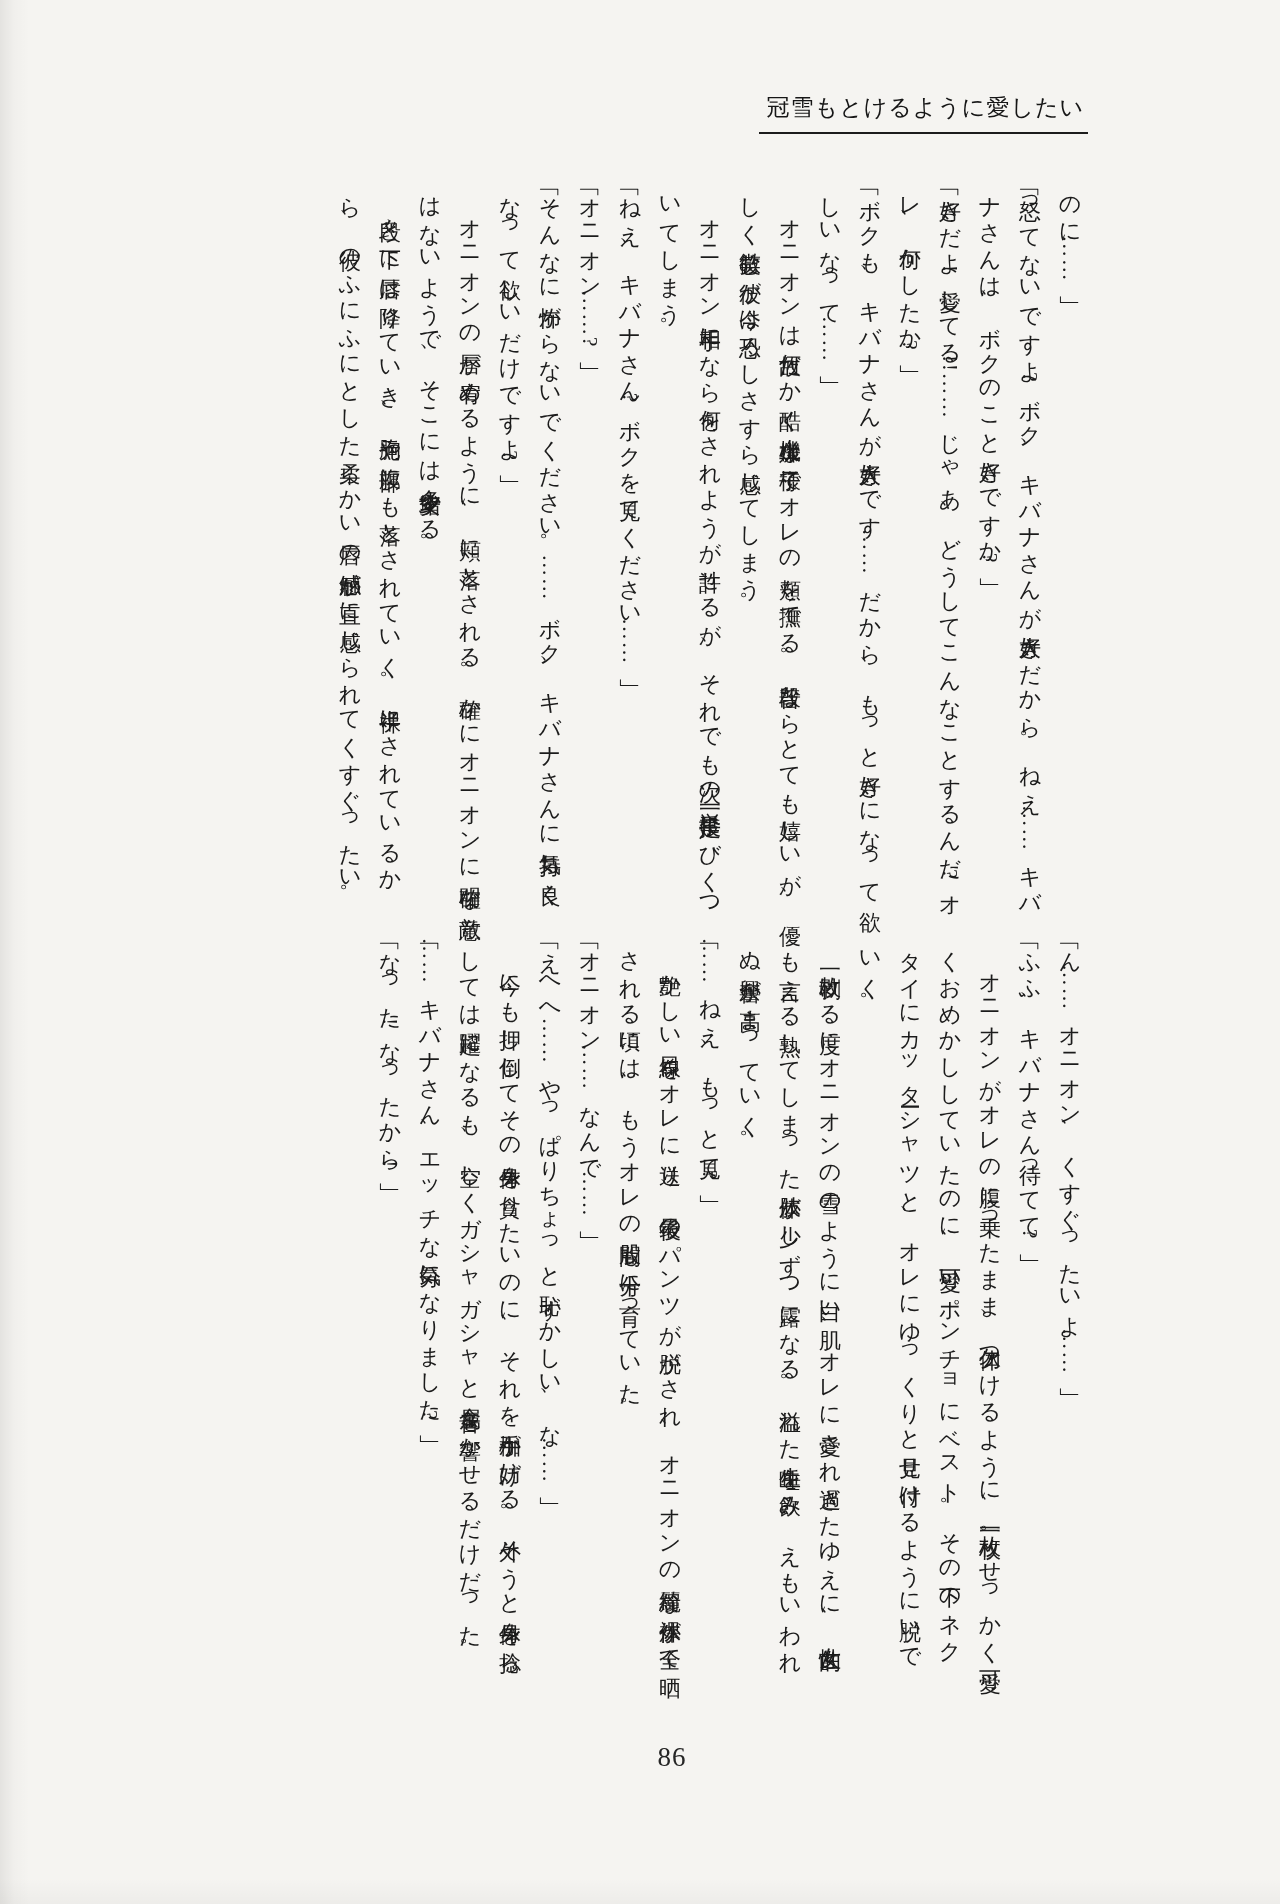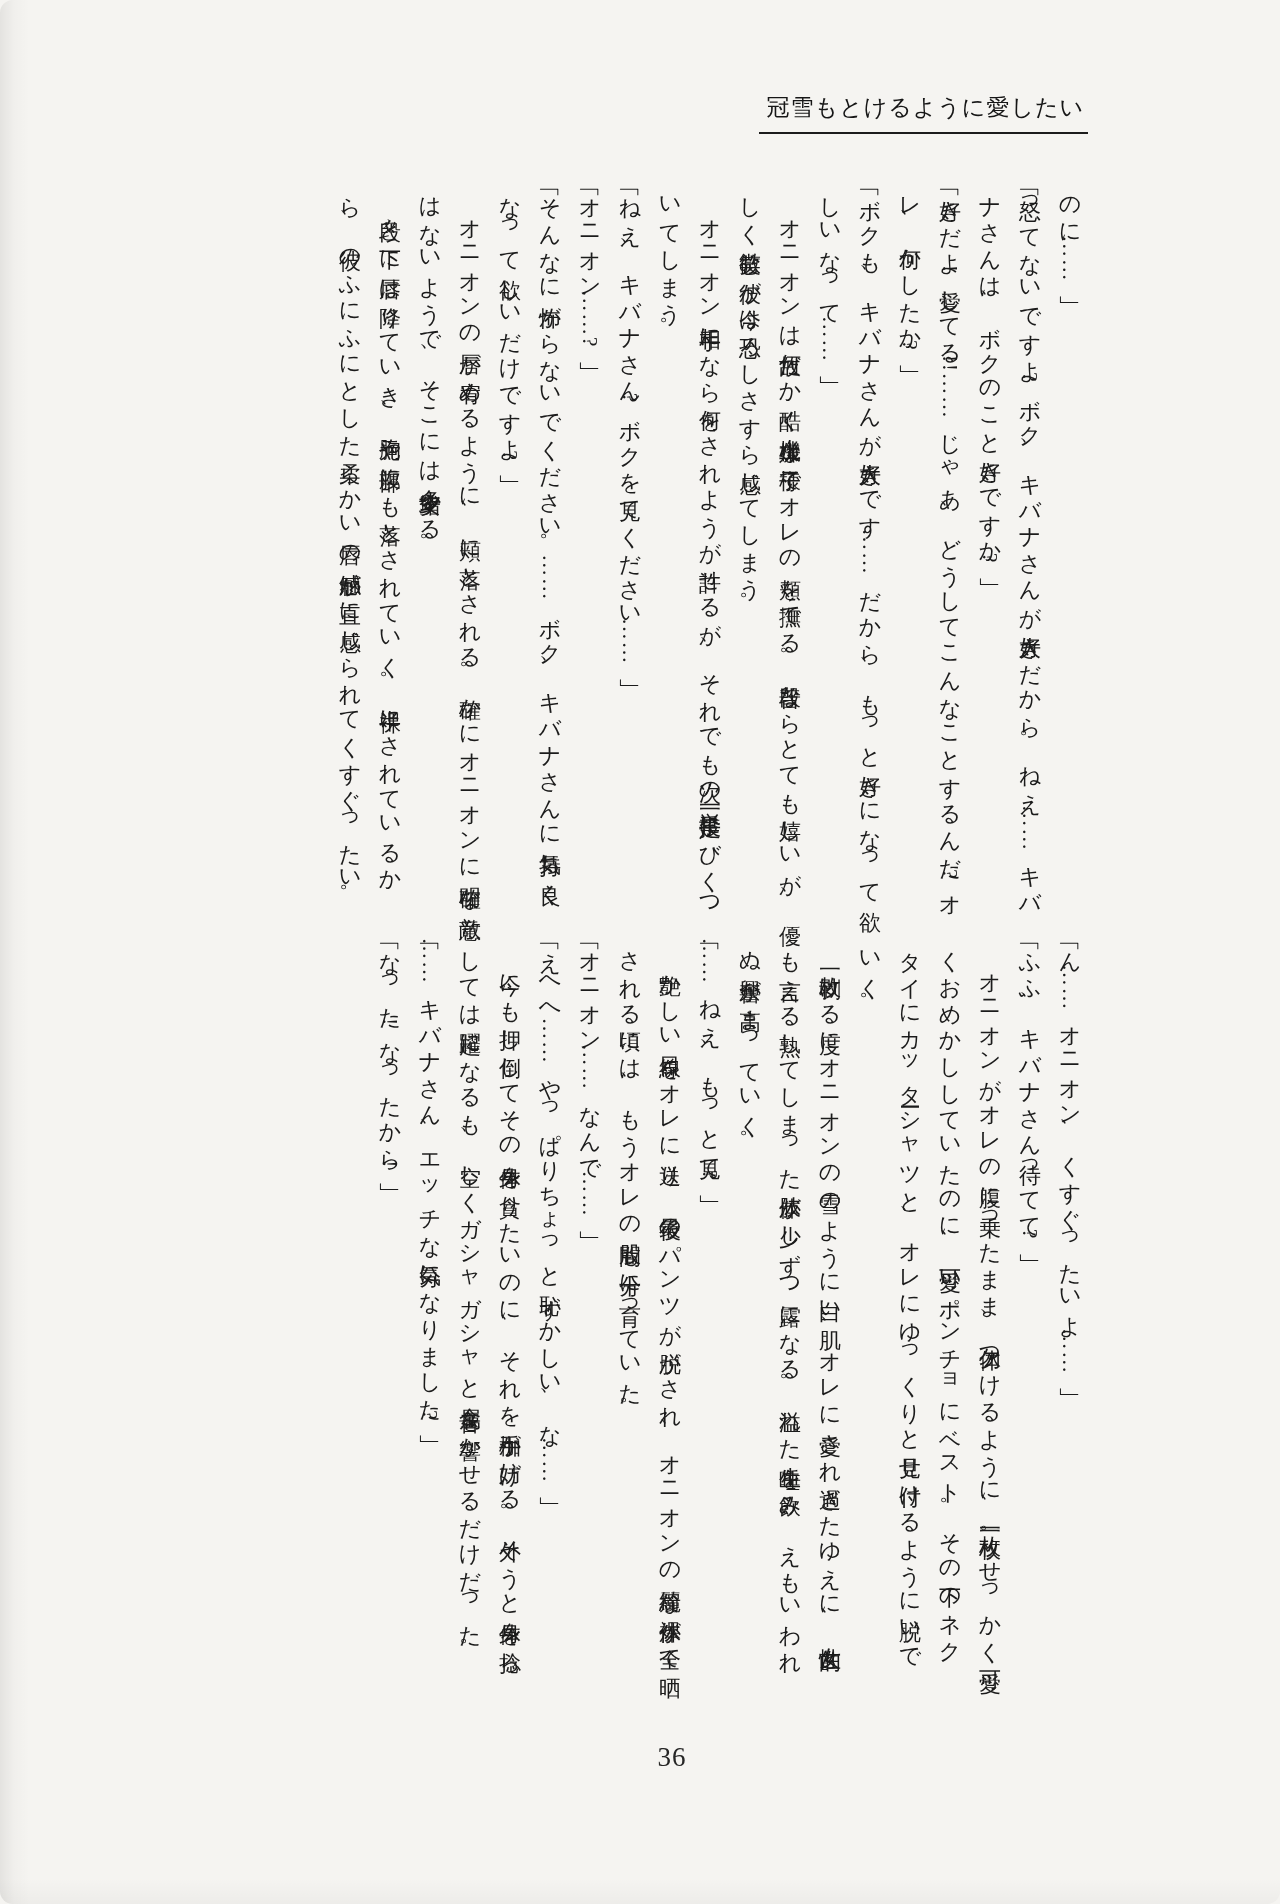--- a/index.html
+++ b/index.html
@@ -10,21 +10,20 @@
     color:#1b1b1b;
     position:relative;
     overflow:hidden;
   }
   .page{
     position:absolute;inset:0;
     background:
       linear-gradient(90deg, rgba(0,0,0,0.07) 0px, rgba(0,0,0,0.02) 14px, rgba(0,0,0,0) 30px),
       linear-gradient(0deg, rgba(0,0,0,0.03) 0px, rgba(0,0,0,0) 26px),
       #f5f4f1;
-    border-radius: 13px;
   }
   .header-title{
     position:absolute;
     top:92px;
     right:192px;
     font-size:23px;
     letter-spacing:1px;
     padding:0 4px 9px 8px;
     border-bottom:2px solid #1c1c1c;
     white-space:nowrap;
@@ -86,15 +85,15 @@
     <p class="indent">一枚剥ける度にオニオンの雪のように白い肌、オレに愛され過ぎたゆえに、女性的とも言える熟してしまった肢体が少しずつ露になる。溢れた生唾を飲み、えもいわれぬ興奮が高まっていく。</p>
     <p>「……ねえ、もっと見て?」</p>
     <p class="indent">艶かしい目線をオレに送り、最後のパンツが脱がされ、オニオンの綺麗な裸体が全て晒される頃には、もうオレの股間も十分に育っていた。</p>
     <p>「オニオン……なんで……」</p>
     <p>「えへへ……やっぱりちょっと恥ずかしい、な……」</p>
     <p class="indent">今にも押し倒してその身体を貪りたいのに、それを手枷が妨げる。外そうと身体を捻らしては躍起になるも、空しくガシャガシャと金属音を響かせるだけだった。</p>
     <p>「……キバナさん、エッチな気分になりました?」</p>
     <p>「なった!なったから!」</p>
   </div>
 
-  <div class="page-number">36</div>
+  <div class="page-number">86</div>
 
 </div>
 
 </body></html>

